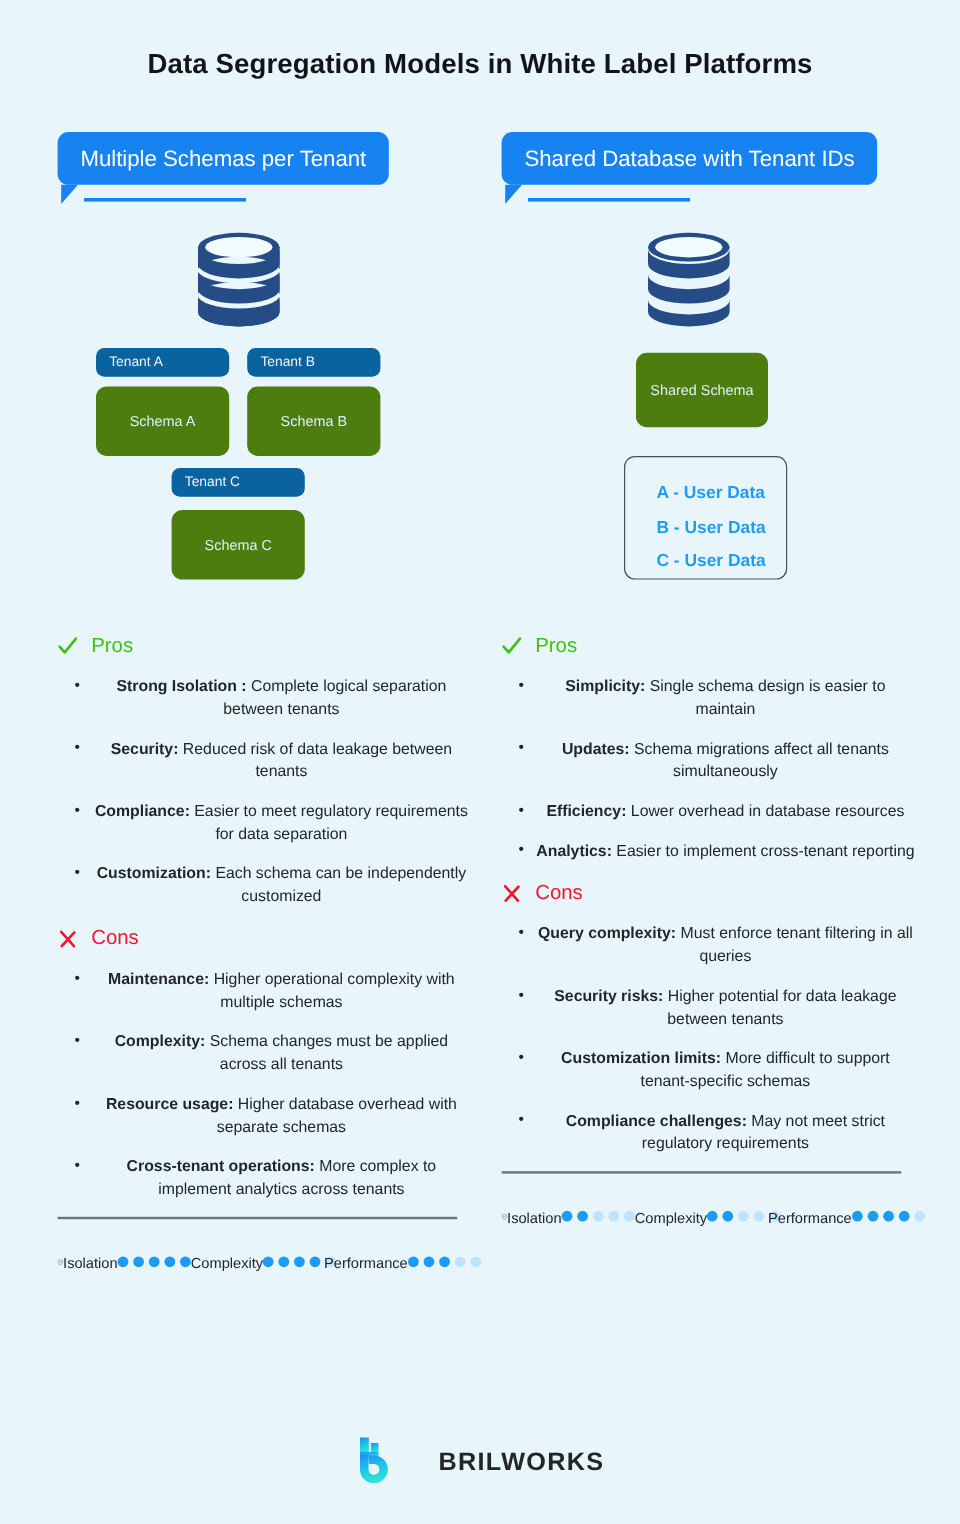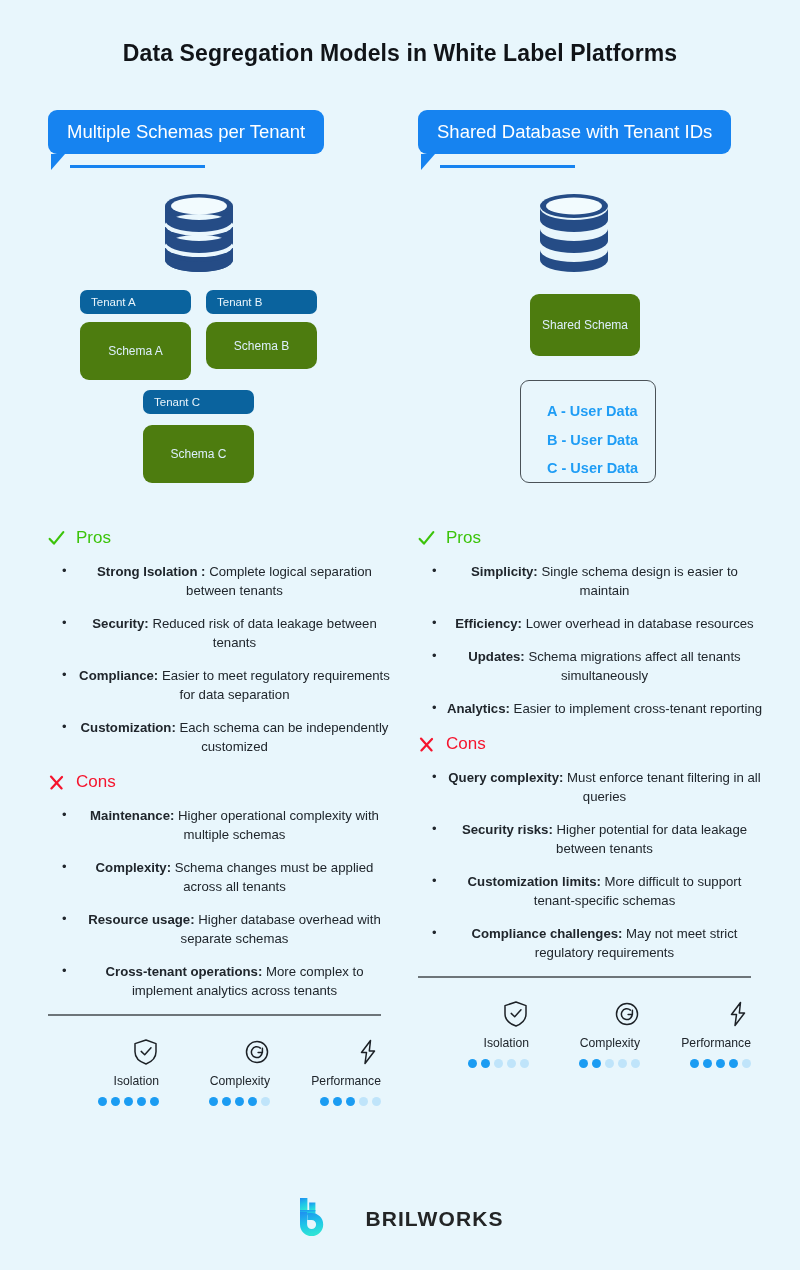--- a/index.html
+++ b/index.html
@@ -109,21 +109,21 @@
   ul.items li::before {
     content: "•";
     position: absolute; left: 0; top: -1px;
     font-size: 13px; color: #20262c;
   }
   ul.items li b { font-weight: 700; }
 
   
   .divider { height: 2px; background: #6d7579; margin: 10px 0 0 0; width: 333px; }
   .metrics { display: flex; margin-top: 22px; }
-  .metric { width: 111px; display: flex; flex-direction: column; align-items: flex-end; }
+  .metric { width: 111px; display: flex; flex-direction: row; align-items: flex-start; }
   .metric svg { display: block; }
   .metric .mlabel { font-size: 12.2px; color: #20262c; margin-top: 8px; }
   .dots { display: flex; gap: 4px; margin-top: 9px; }
   .dot { width: 9px; height: 9px; border-radius: 50%; background: #bfe4fa; }
   .dot.on { background: #1b9cf2; }
 
   
   .logo {
     position: absolute; left: 0; top: 1196px; width: 800px;
     display: flex; align-items: center; justify-content: center; gap: 29px;
@@ -166,21 +166,21 @@
 
       <div class="tenant-box" style="left:32px;  top:108px; width:111px; height:24px;">
         <span>Tenant A</span>
       </div>
       <div class="tenant-box" style="left:158px; top:108px; width:111px; height:24px;">
         <span>Tenant B</span>
       </div>
       <div class="schema-box" style="left:32px;  top:140px; width:111px; height:58px;">
         <span>Schema A</span>
       </div>
-      <div class="schema-box" style="left:158px; top:140px; width:111px; height:47px;border-radius:10px;">
+      <div class="schema-box" style="left:158px; top:140px; width:111px; height:58px;">
         <span>Schema B</span>
       </div>
 
       <div class="tenant-box" style="left:95px; top:208px; width:111px; height:24px;">
         <span>Tenant C</span>
       </div>
       <div class="schema-box" style="left:95px; top:243px; width:111px; height:58px;">
         <span>Schema C</span>
       </div>
     </div>
@@ -298,22 +298,22 @@
 
     <div class="section">
       <div class="sec-head pros">
         <svg class="sec-icon" viewBox="0 0 20 20">
           <path d="M2 10.5 L7 16 L18 2.5" fill="none" stroke="#3cc40a" stroke-width="2.6" stroke-linecap="round" stroke-linejoin="round"></path>
         </svg>
         <span>Pros</span>
       </div>
       <ul class="items">
         <li><b>Simplicity:</b> <span>Single schema design is easier to maintain</span></li>
+        <li><b>Updates:</b> <span>Schema migrations affect all tenants simultaneously</span></li>
         <li><b>Efficiency:</b> <span>Lower overhead in database resources</span></li>
-        <li><b>Updates:</b> <span>Schema migrations affect all tenants simultaneously</span></li>
         <li><b>Analytics:</b> <span>Easier to implement cross-tenant reporting</span></li>
       </ul>
     </div>
 
     <div class="section">
       <div class="sec-head cons">
         <svg class="sec-icon" viewBox="0 0 20 20">
           <path d="M3.5 3 L16 17" fill="none" stroke="#f5142d" stroke-width="2.6" stroke-linecap="round"></path>
           <path d="M16.5 3.5 L4 17" fill="none" stroke="#f5142d" stroke-width="2.6" stroke-linecap="round"></path>
         </svg>

